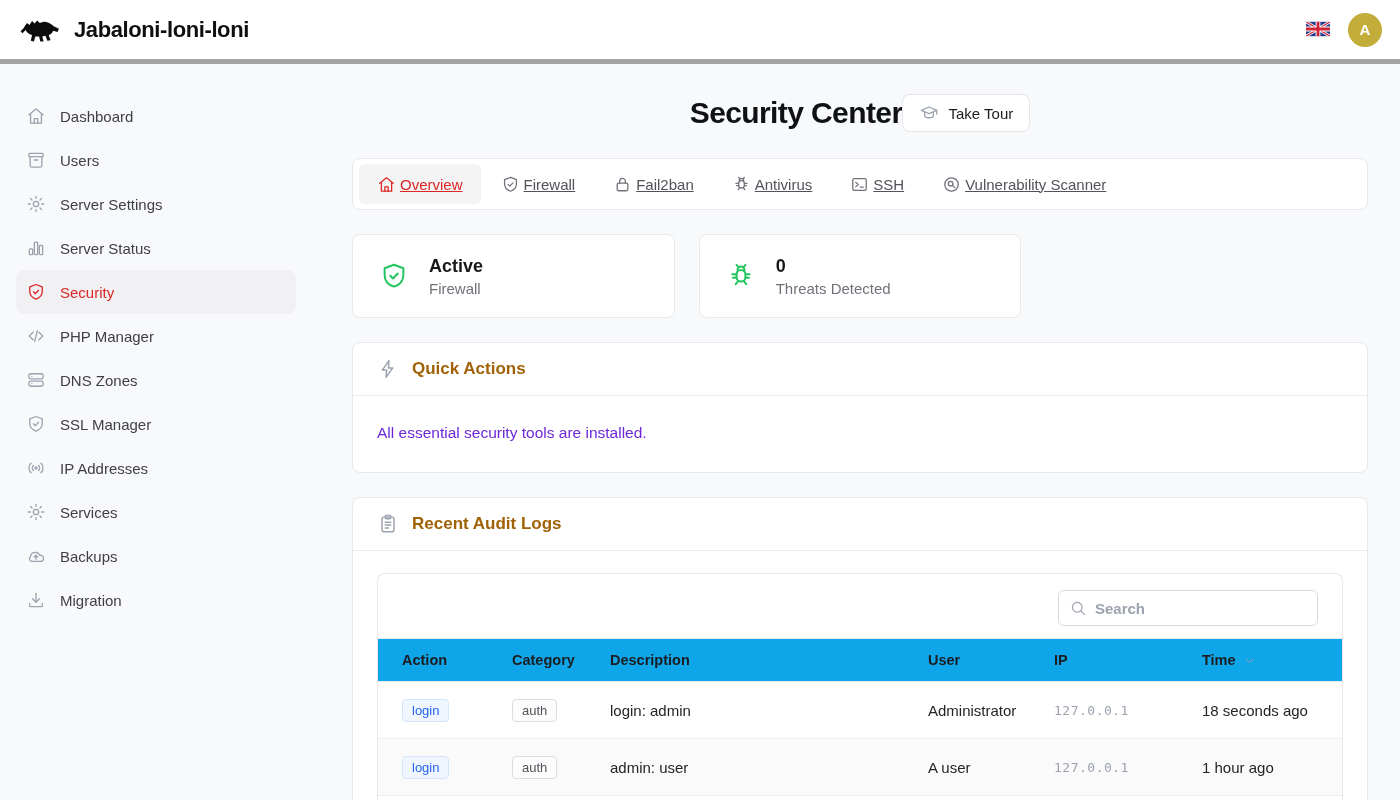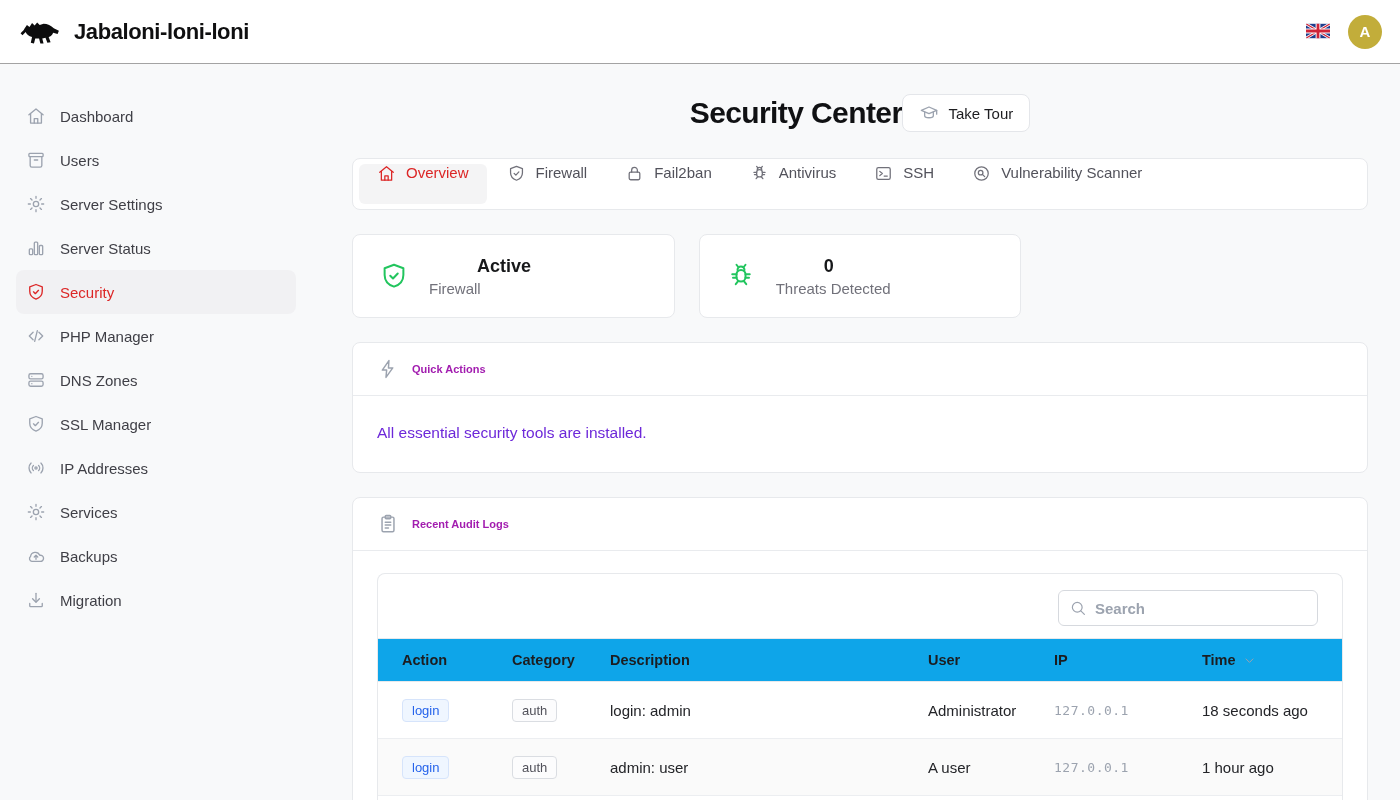--- a/index.html
+++ b/index.html
@@ -1,20 +1,20 @@
 <!DOCTYPE html>
 <html style="--accent: #dc2626; --green: #22c55e; --gold: #c2ad3a; --blue: #2563eb;"><head>
 <meta charset="utf-8">
 <style>
   * { margin:0; padding:0; box-sizing:border-box; }
   html,body { width:1400px; height:800px; overflow:hidden; }
   body { font-family:"Liberation Sans","DejaVu Sans",sans-serif; background:#f8f9fa; color:#18181b; }
 
   
-  .topbar { height:64px; background:#fff; border-bottom:1px solid #a3a3a3; display:flex; align-items:center; justify-content:space-between; padding:0 18px 0 18px; }
+  .topbar { height:64px; background:#fff; border-bottom:5px solid #a3a3a3; display:flex; align-items:center; justify-content:space-between; padding:0 18px 0 18px; }
   .brand { display:flex; align-items:center; gap:10px; }
   .brand-logo { width:46px; height:38px; display:block; }
   .brand-name { font-size:22px; font-weight:800; letter-spacing:-0.4px; color:#0f0f10; }
   .topbar-right { display:flex; align-items:center; gap:18px; }
   .flag-btn { width:24px; height:17px; border:none; background:transparent; cursor:pointer; padding:0; display:flex; }
   .flag-btn svg { width:24px; height:16px; border-radius:2px; }
   .avatar { width:34px; height:34px; border-radius:50%; background:var(--gold,#c2ad3a); color:#fff; font-weight:700; font-size:15px; display:flex; align-items:center; justify-content:center; cursor:pointer; }
 
   
   .layout { display:flex; height:736px; }
@@ -27,37 +27,37 @@
   .main { flex:1; padding:30px 32px 0 32px; }
 
   
   .title-row { display:flex; align-items:center; justify-content:center; margin-bottom:26px; }
   .page-title { font-size:30px; font-weight:800; letter-spacing:-0.6px; color:#101113; }
   .tour-btn { display:flex; align-items:center; gap:9px; height:38px; padding:0 16px; background:#fff; border:1px solid #e4e6ea; border-radius:8px; font-size:15px; color:#1d1d20; cursor:pointer; font-family:inherit; }
   .tour-btn .ic { width:20px; height:20px; color:#9ca3af; display:flex; }
 
   
   .tabs-bar { background:#fff; border:1px solid #e7e9ec; border-radius:8px; height:52px; display:flex; align-items:center; padding:0 6px; gap:2px; }
-  .tab { display:flex; align-items:flex-start; gap:10px; height:40px; padding:0 18px; border-radius:6px; font-size:15px; color:#52525b; cursor:pointer; }
+  .tab { display:flex; align-items:center; gap:4px; height:40px; padding:0 18px; border-radius:6px; font-size:15px; color:#52525b; cursor:pointer;text-decoration:underline; }
   .tab .ic { width:19px; height:19px; color:#71717a; display:flex; }
   .tab.active { background:#f4f4f5; color:var(--accent,#dc2626); font-weight:500; }
   .tab.active .ic { color:var(--accent,#dc2626); }
 
   
   .cards { display:grid; grid-template-columns:1fr 1fr 1fr; gap:24px; margin-top:24px; }
   .scard { background:#fff; border:1px solid #e7e9ec; border-radius:8px; height:84px; display:flex; align-items:center; gap:20px; padding:0 26px; }
   .scard .ic { width:30px; height:30px; color:var(--green,#22c55e); flex:none; display:flex; }
-  .scard-value { font-size:18px; font-weight:700; color:#17181a; margin-bottom:3px;margin-left:48px; }
+  .scard-value { font-size:18px; font-weight:700; color:#17181a; margin-bottom:3px; }
   .scard-label { font-size:15px; color:#71717a; }
 
   
   .panel { background:#fff; border:1px solid #e7e9ec; border-radius:8px; margin-top:24px; }
   .panel-head { display:flex; align-items:center; gap:13px; padding:15px 24px; border-bottom:1px solid #e9ebee; }
   .panel-head .ic { width:22px; height:22px; color:#9ca3af; display:flex; }
-  .panel-title { font-size:11px; font-weight:700; color:#a21caf; }
+  .panel-title { font-size:17px; font-weight:700; color:#a16207; }
   .qa-body { padding:28px 24px 30px 24px; font-size:15.5px; color:#6d28d9; }
 
   
   .audit-body { padding:22px 24px 0 24px; }
   .table-box { border:1px solid #e7e9ec; border-radius:8px 8px 0 0; border-bottom:none; overflow:hidden; }
   .table-toolbar { display:flex; justify-content:flex-end; padding:16px 24px 12px 24px; }
   .searchbox { display:flex; align-items:center; width:260px; height:36px; border:1px solid #d6d9de; border-radius:6px; padding:0 10px; gap:8px; background:#fff; }
   .searchbox .ic { width:18px; height:18px; color:#9ca3af; flex:none; display:flex; }
   .searchbox input { border:none; outline:none; width:100%; font-size:15px; font-family:inherit; color:#27272a; background:transparent;font-weight:bold; }
   .searchbox input::placeholder { color:#9ca3af; }

